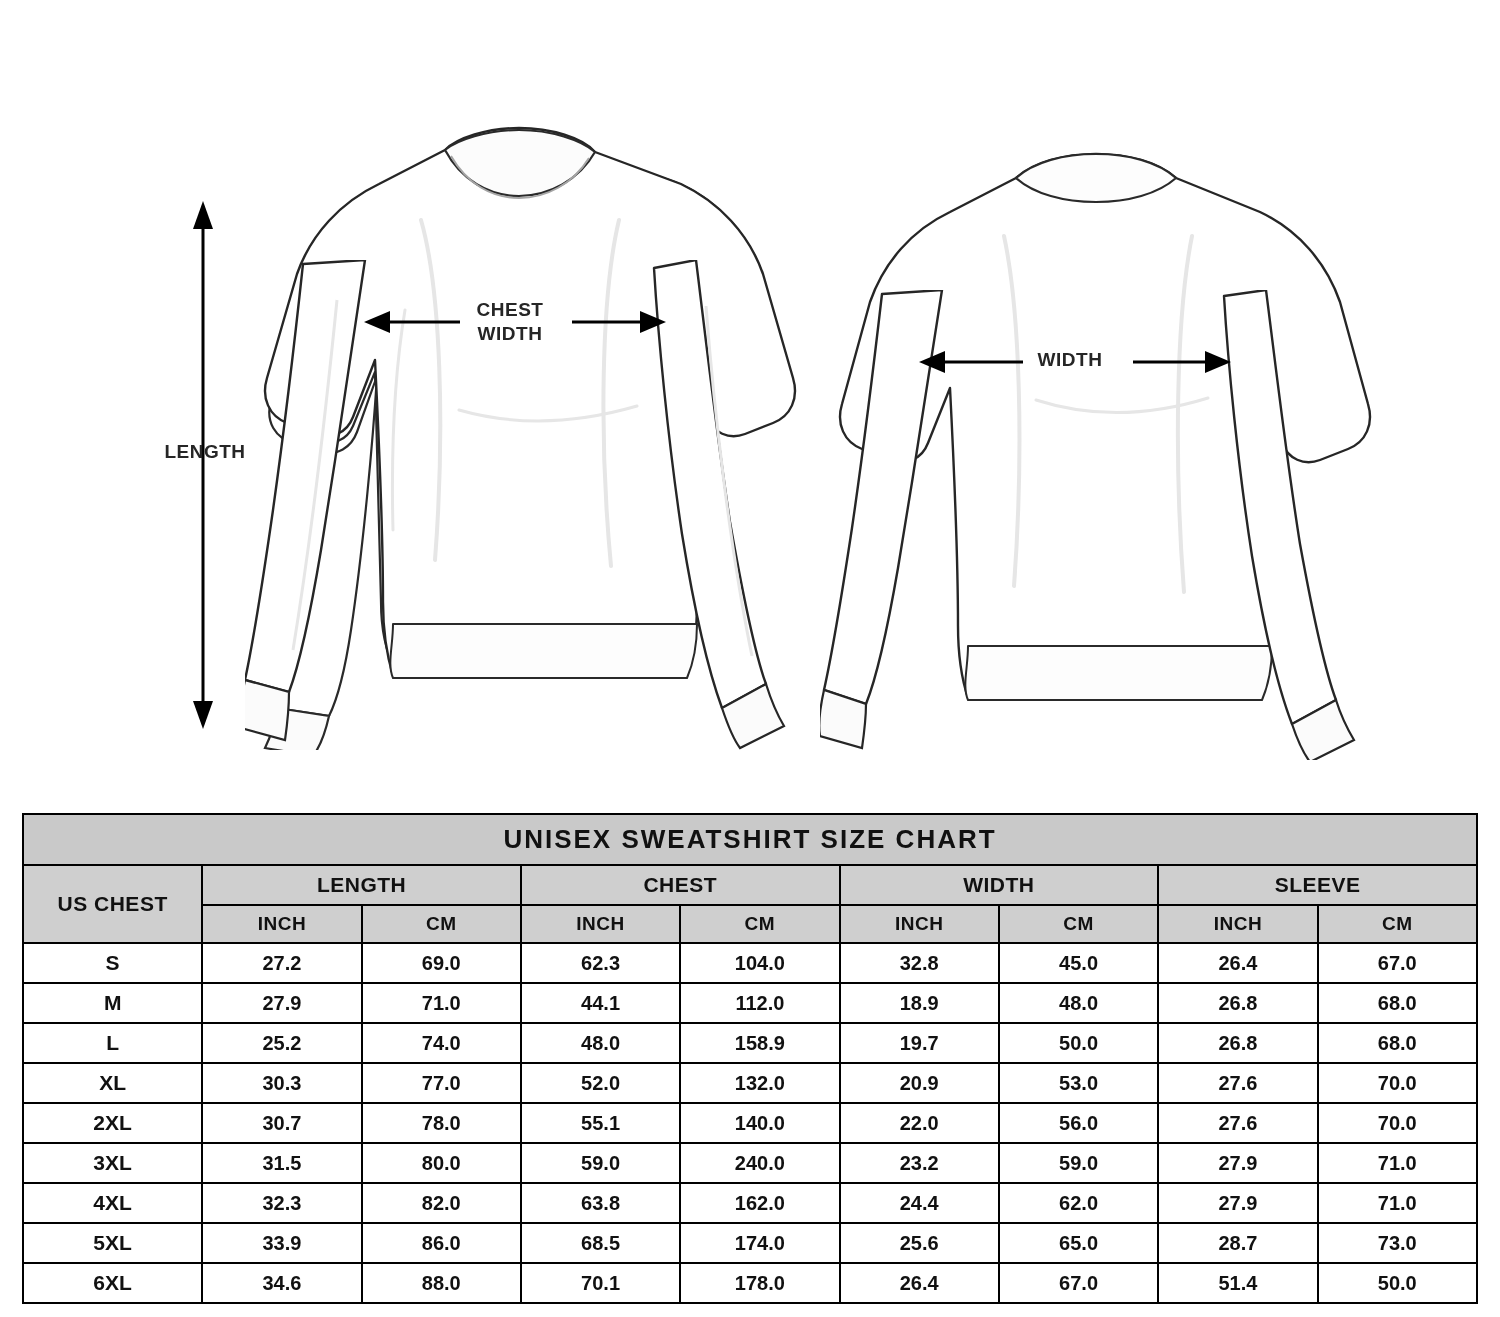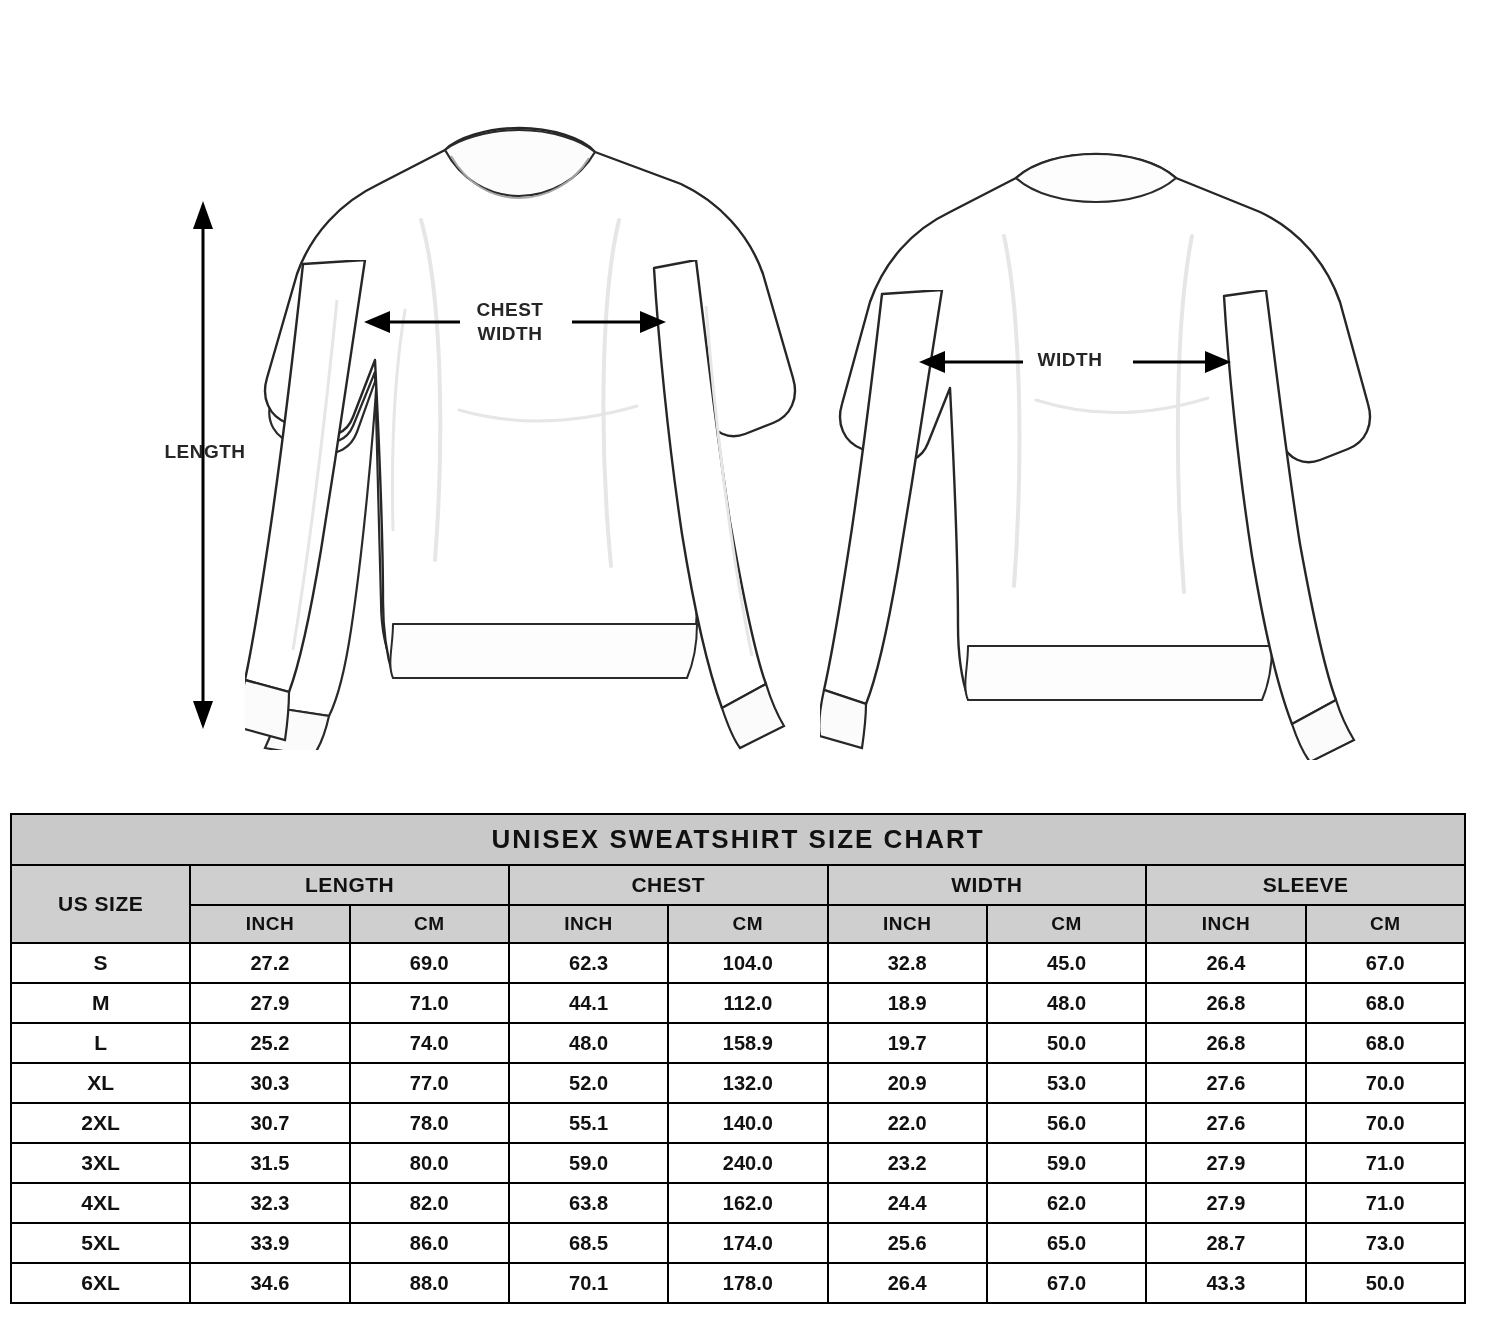--- a/index.html
+++ b/index.html
@@ -38,21 +38,21 @@
     line-height: 1.25;
     font-size: 19px;
   }
   #length-label { left: 150px; top: 440px; width: 110px; }
   #chest-label  { left: 435px; top: 298px; width: 150px; }
   #width-label  { left: 1010px; top: 348px; width: 120px; }
 
   
   #size-table-wrap {
     position: absolute;
-    left: 10px;
+    left: 22px;
     top: 813px;
     width: 1456px;
   }
   table.size-chart {
     border-collapse: collapse;
     width: 100%;
     table-layout: fixed;
     font-family: "Liberation Sans", sans-serif;
   }
   table.size-chart td, table.size-chart th {
@@ -343,21 +343,21 @@
         <col class="c-sub">
       <col class="c-sub">
         <col class="c-sub">
         <col class="c-sub">
     </colgroup>
     <tbody>
       <tr class="title-row">
         <td colspan="9">UNISEX SWEATSHIRT SIZE CHART</td>
       </tr>
       <tr class="group-row">
-        <td rowspan="2">US SIZE</td>
+        <td rowspan="2">US CHEST</td>
         <td colspan="2">LENGTH</td>
         <td colspan="2">CHEST</td>
         <td colspan="2">WIDTH</td>
         <td colspan="2">SLEEVE</td>
       </tr>
       <tr class="unit-row">
         <td>INCH</td>
         <td>CM</td>
         <td>INCH</td>
         <td>CM</td>
@@ -456,18 +456,18 @@
         <td>73.0</td>
       </tr>
       <tr class="data-row">
         <td class="us-size">6XL</td>
         <td>34.6</td>
         <td>88.0</td>
         <td>70.1</td>
         <td>178.0</td>
         <td>26.4</td>
         <td>67.0</td>
-        <td>43.3</td>
+        <td>51.4</td>
         <td>50.0</td>
       </tr>
     </tbody>
   </table>
 </div>
 
 </body></html>

